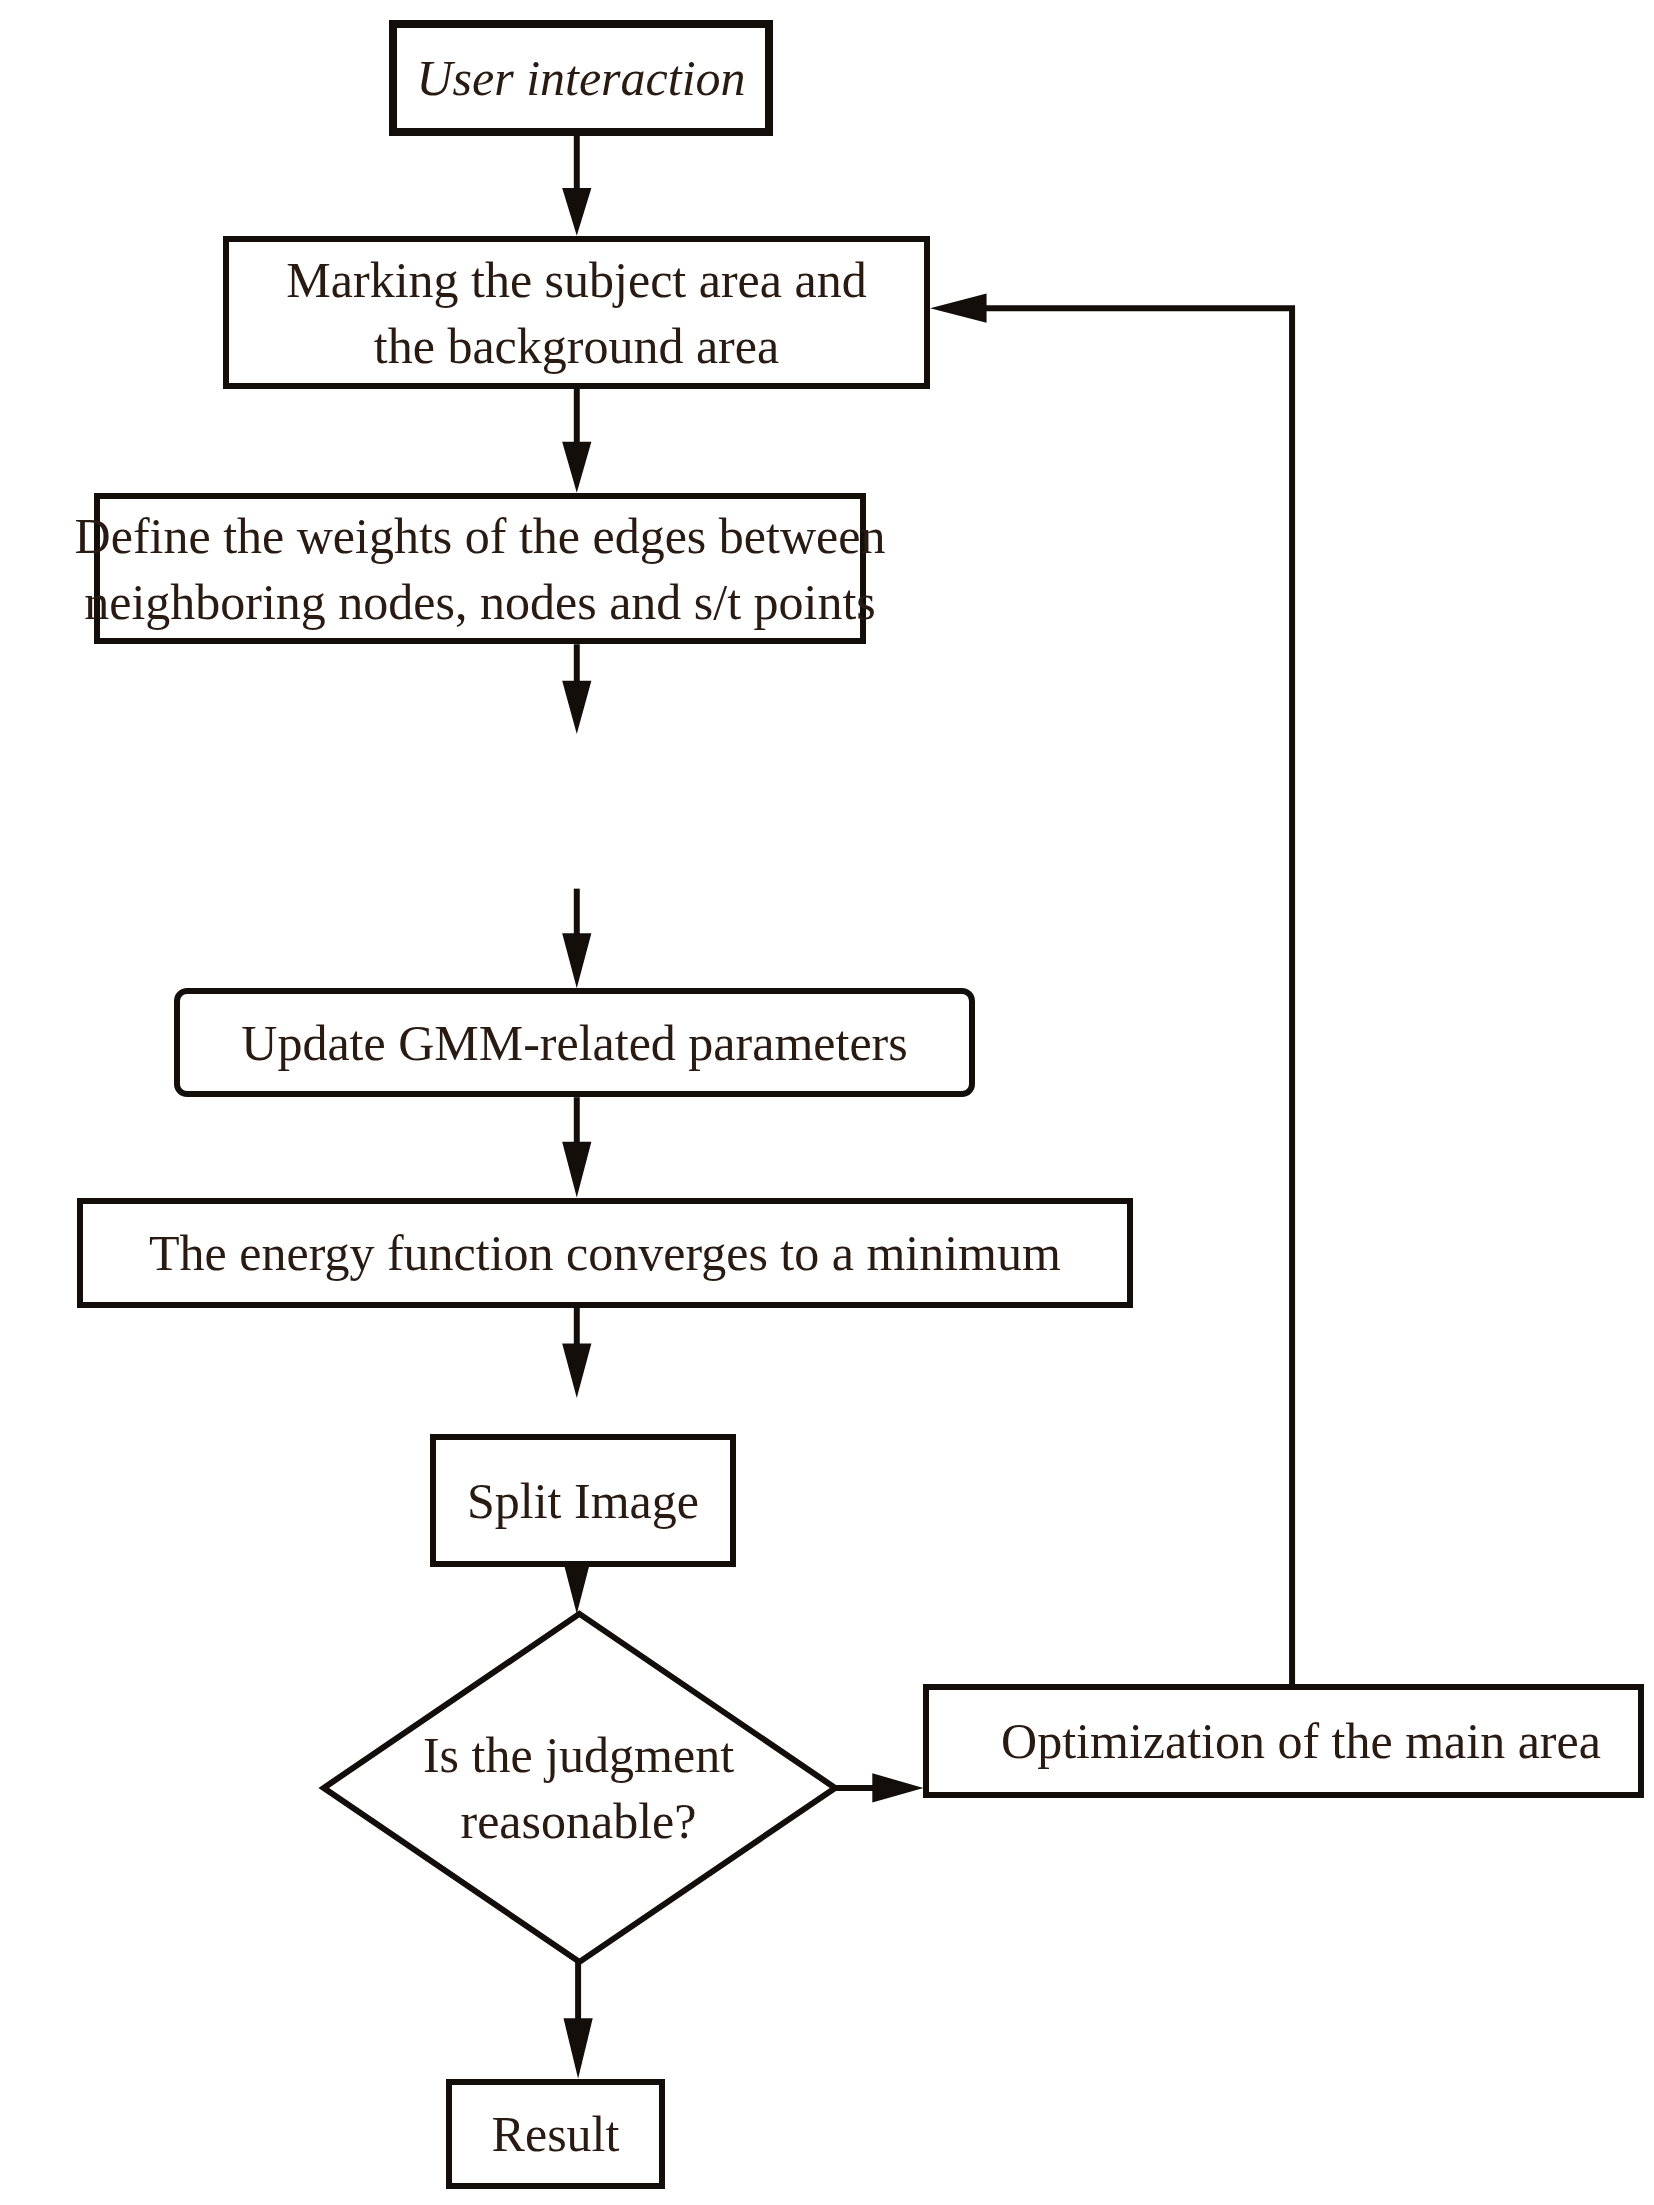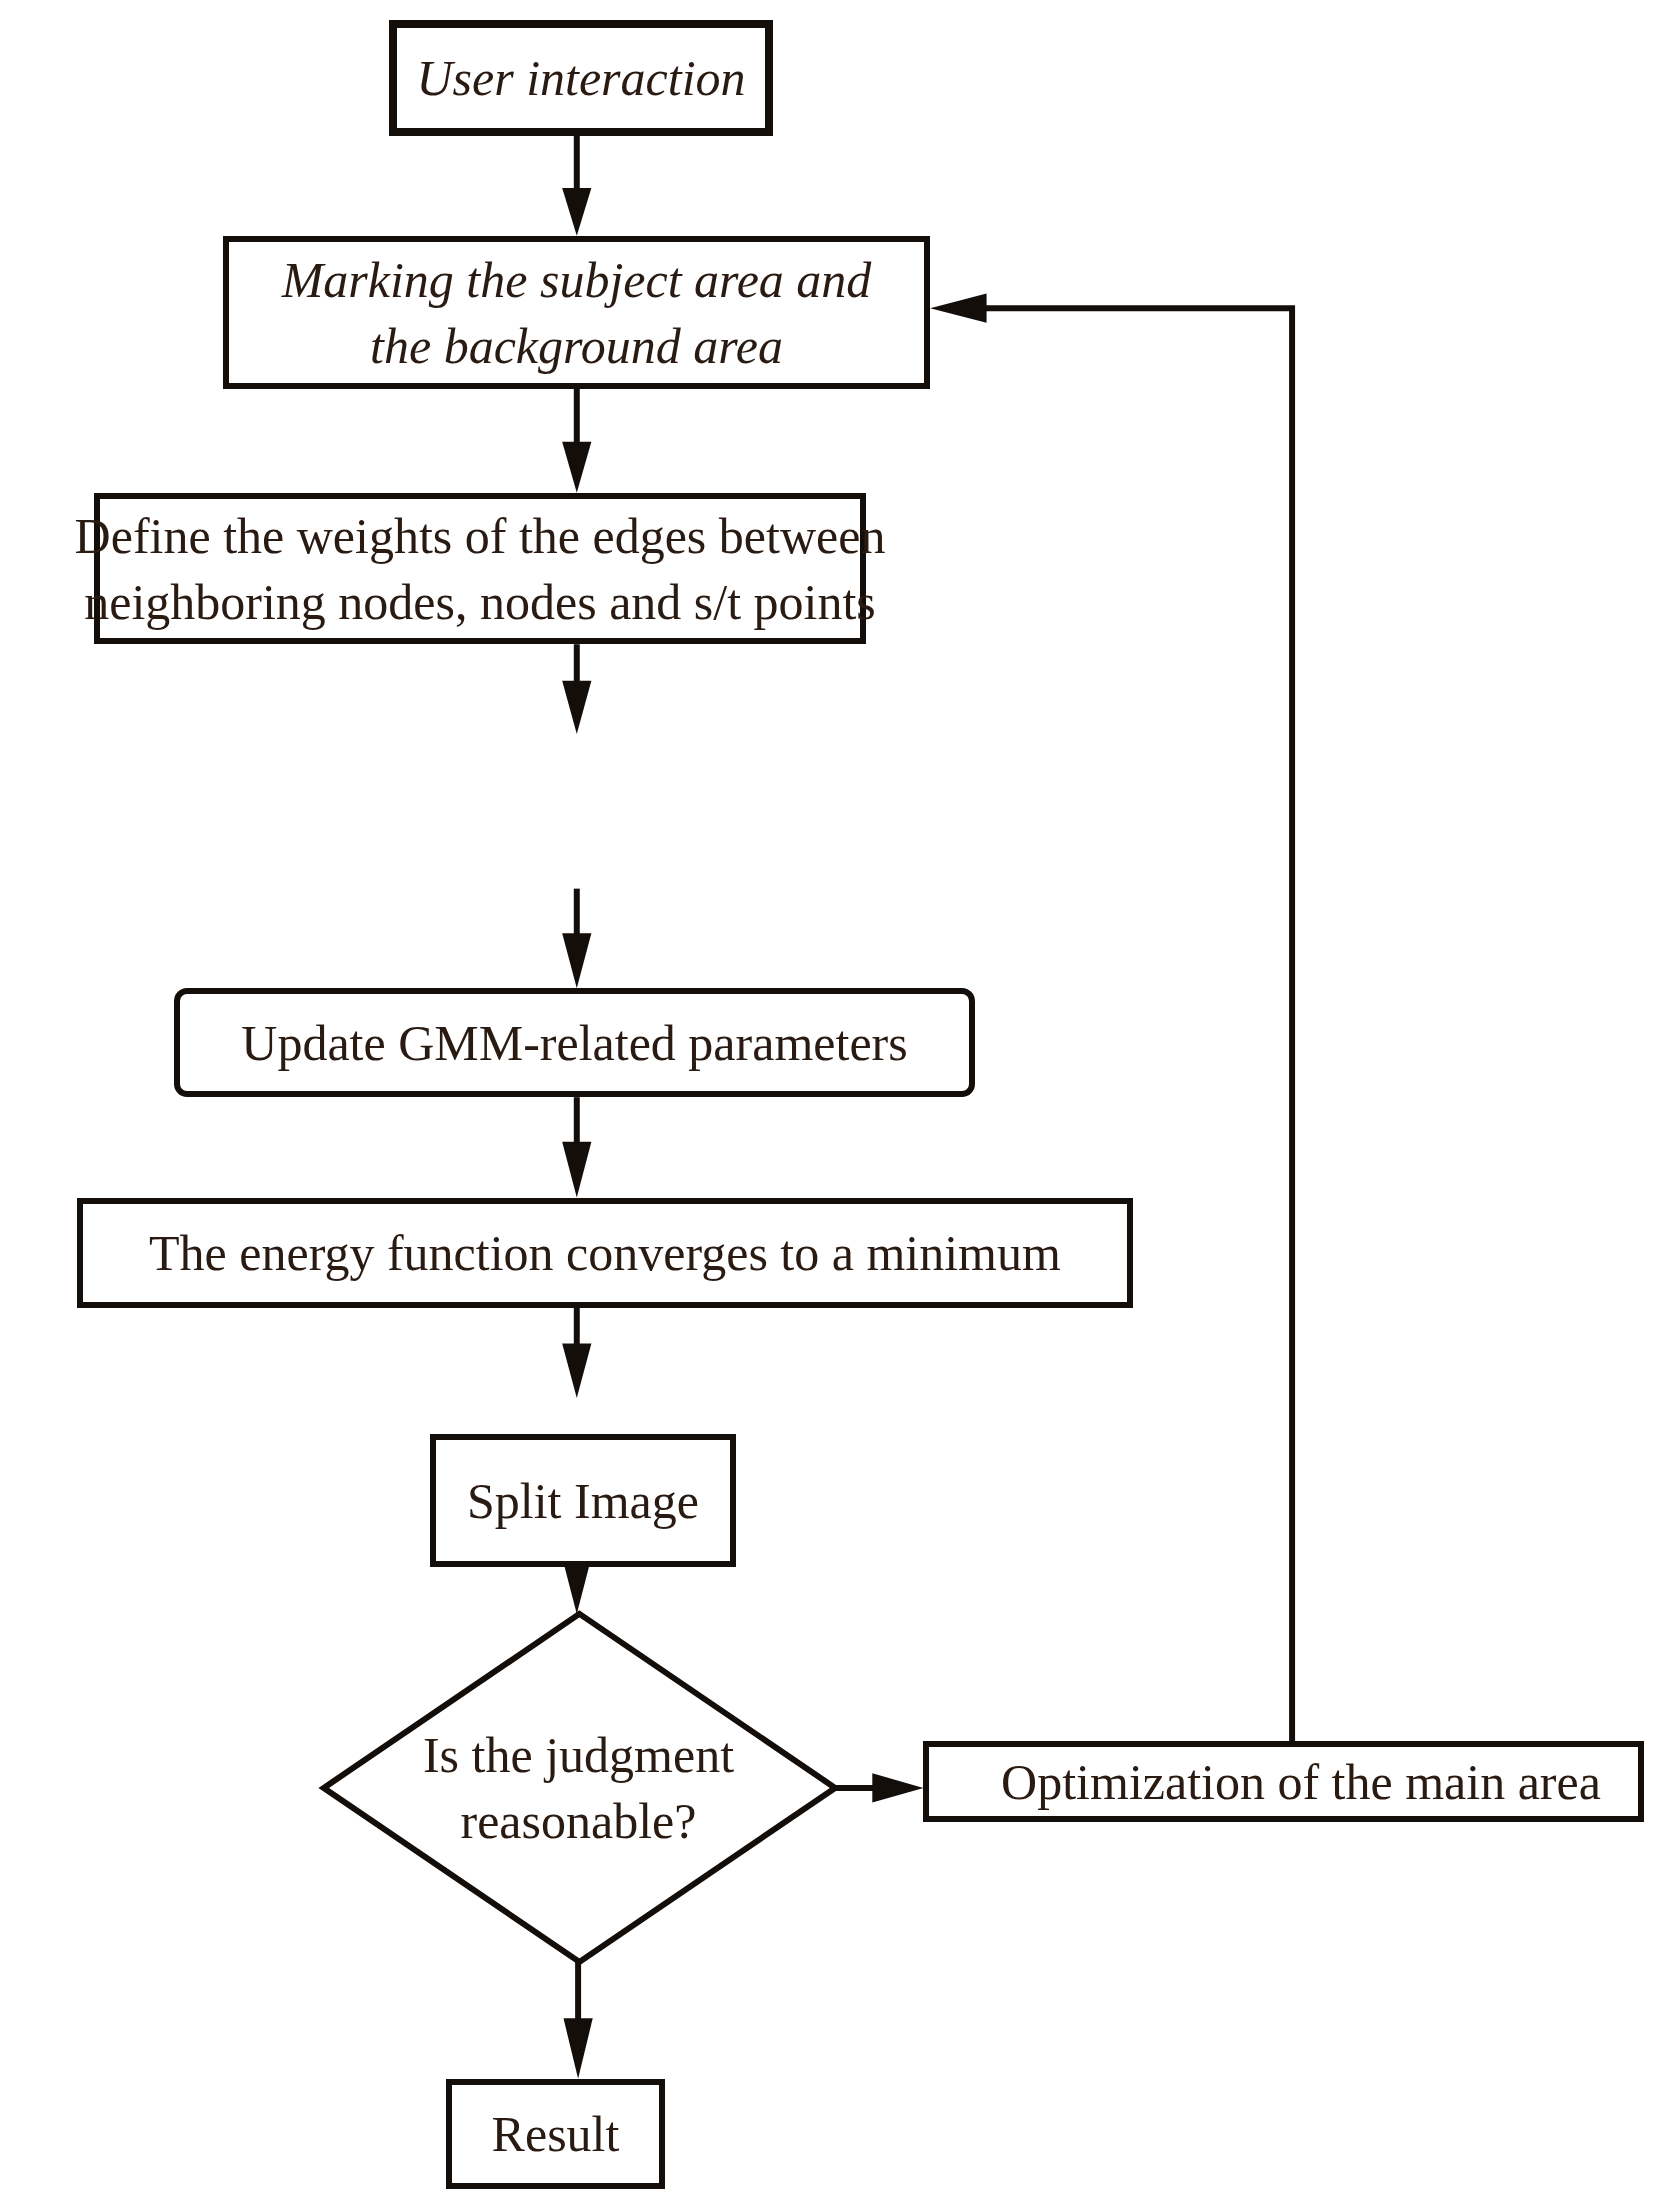--- a/index.html
+++ b/index.html
@@ -36,27 +36,27 @@
     flex-direction:column;
     align-items:center;
     justify-content:center;
     text-align:center;
     font-size:50px;
     line-height:1.32;
     white-space:nowrap;
   }
   .box.thick{ border-width:8px; }
   #node-user-interaction   { left:389px;  top:20px;   width:384px;  height:116px;font-style:italic; }
-  #node-marking            { left:223px;  top:236px;  width:707px; height:153px;font-style:italic; }
+  #node-marking            { left:223px;  top:236px;  width:707px; height:153px; }
   #node-define-weights     { left:94px;  top:493px;  width:772px; height:151px; }
   #node-construct-energy   { left:16.6px;   top:734px; width:1106px; height:155px; }
   #node-update-gmm         { left:174px;  top:988px; width:801px; height:109px;border-radius:13px; }
   #node-converge           { left:53px;   top:1198px; width:1056px; height:110px;margin-left:24px; }
   #node-split-image        { left:430px;  top:1398px; width:306px;  height:133px;margin-top:36px; }
-  #node-optimization       { left:923px; top:1741px; width:721px; height:81px;padding-left:35px; }
+  #node-optimization       { left:923px; top:1684px; width:721px; height:114px;padding-left:35px; }
   #node-result             { left:446px;  top:2079px; width:219px;  height:110px; }
   #node-judgment-label{
     position:absolute;
     left:323px; top:1614px;
     width:511px; height:348px;
     display:flex;
     flex-direction:column;
     align-items:center;
     justify-content:center;
     text-align:center;

